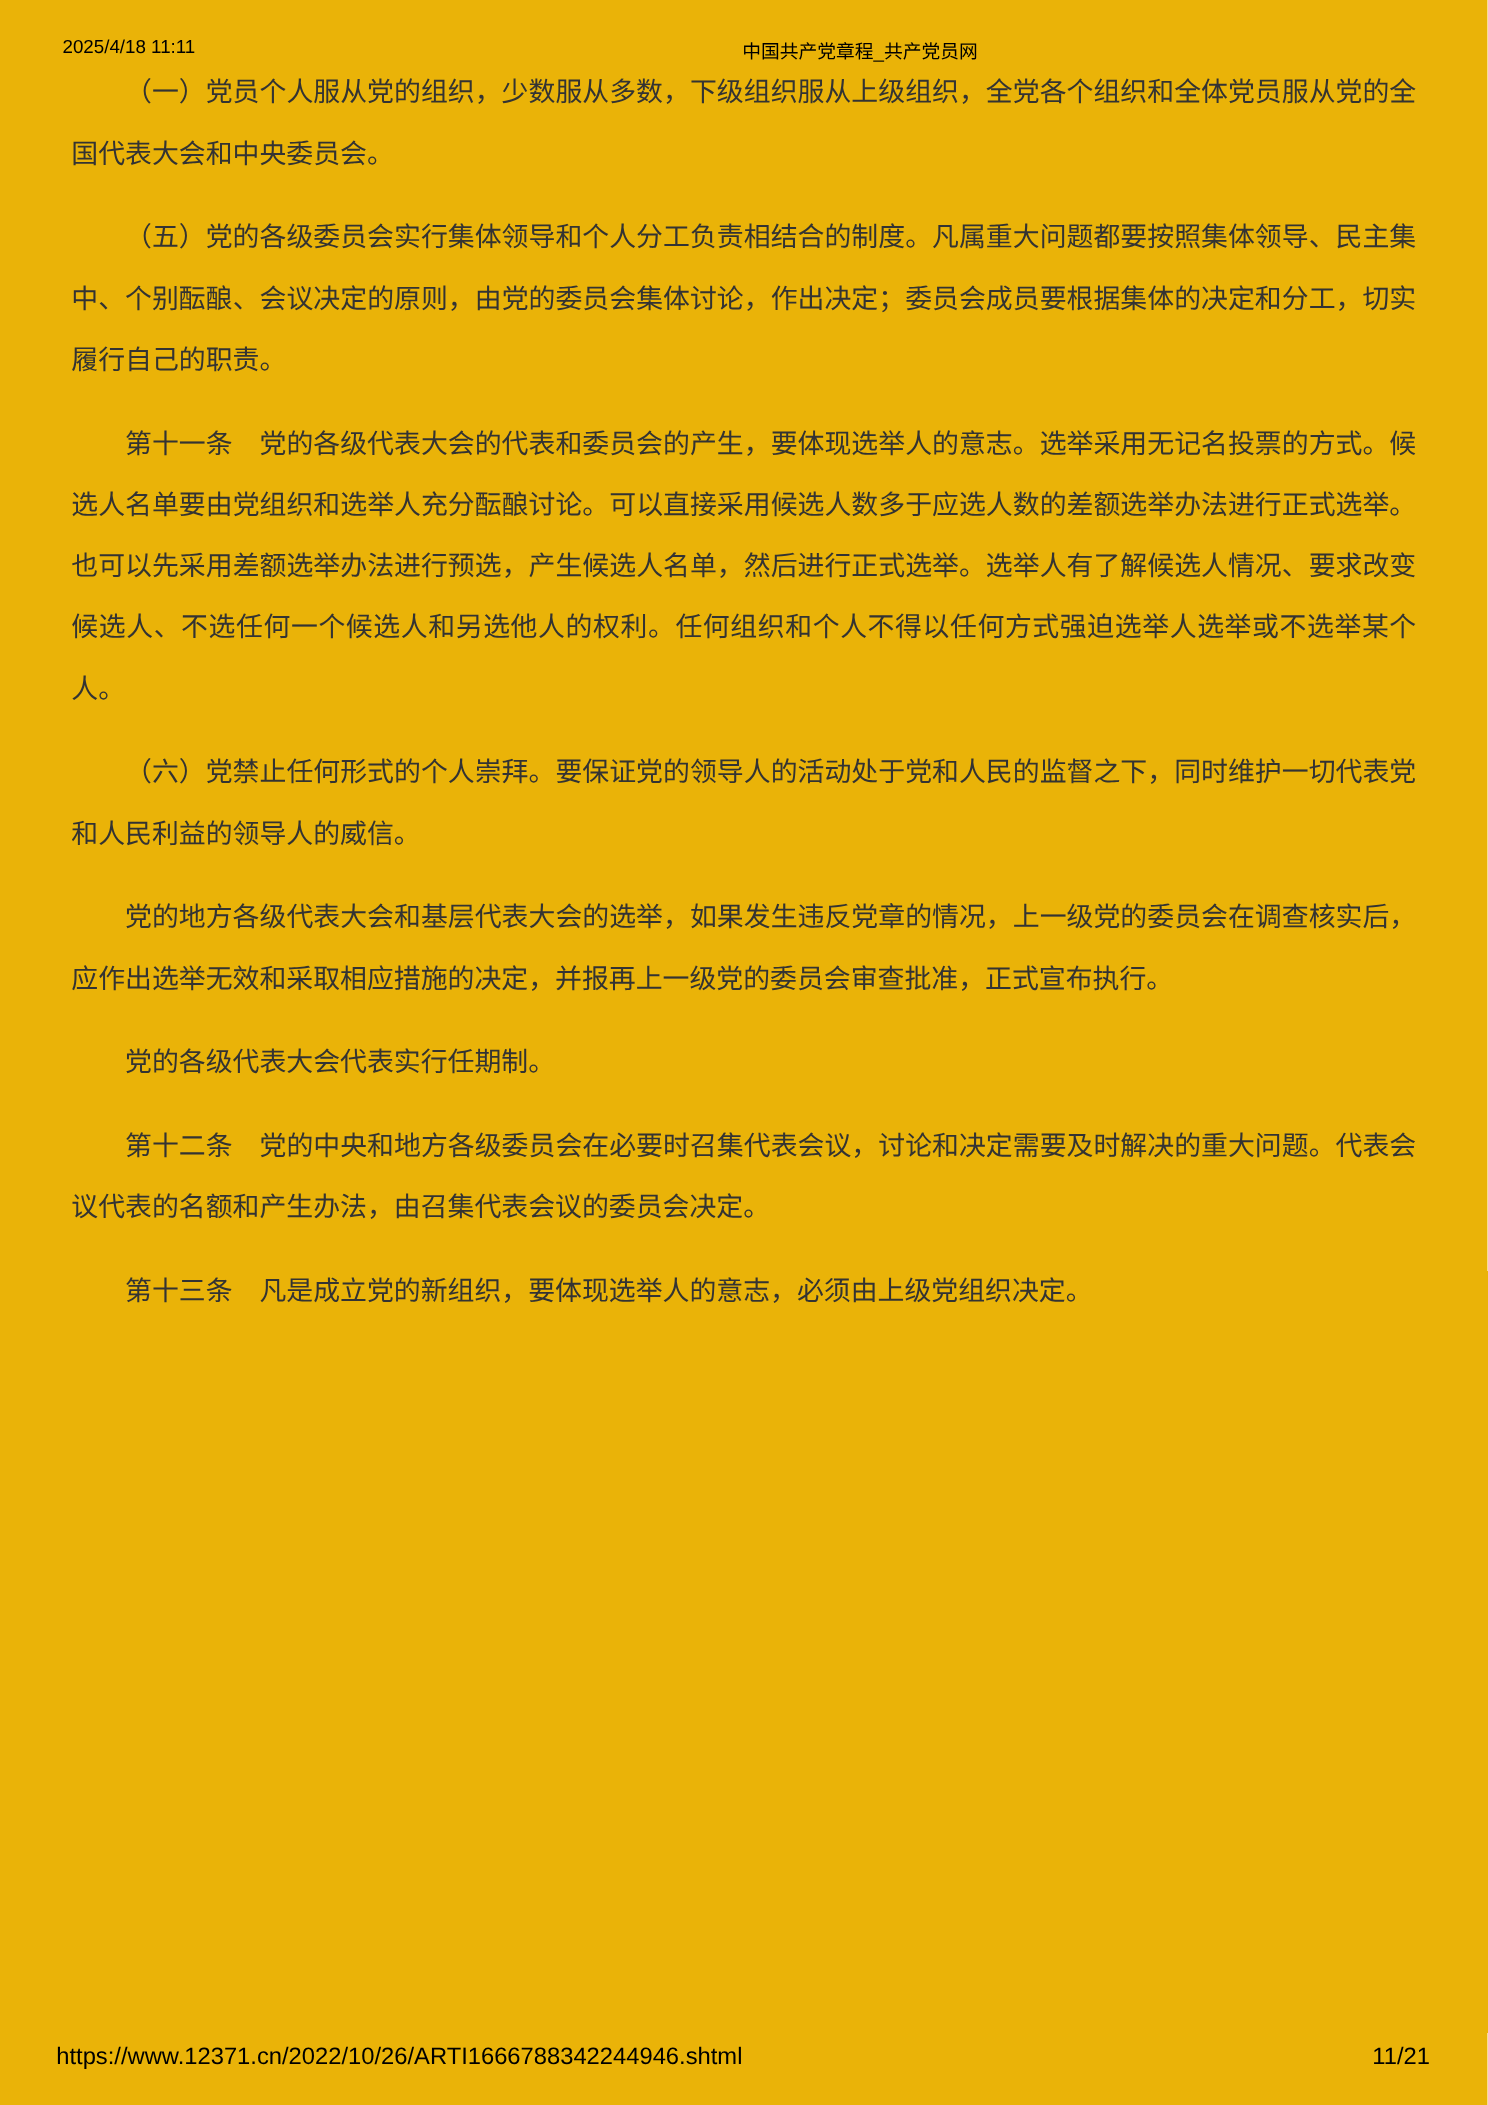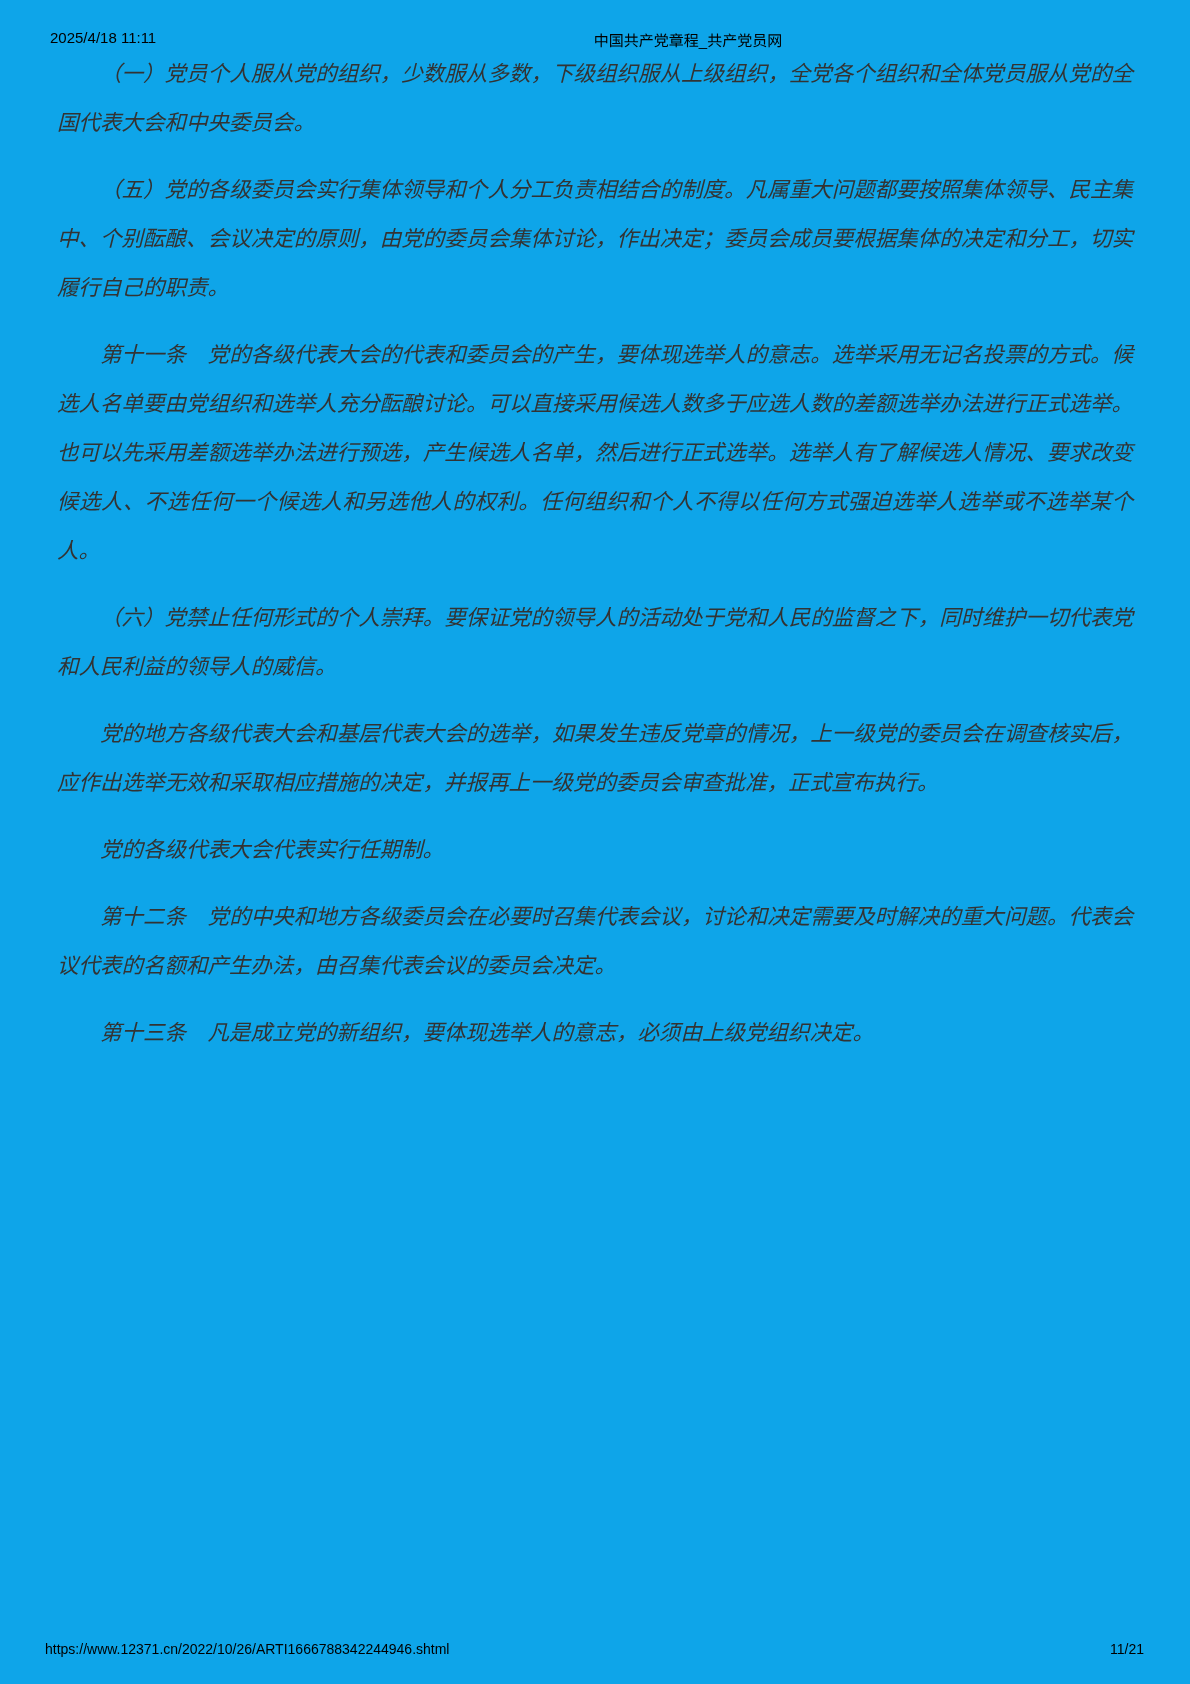--- a/index.html
+++ b/index.html
@@ -4,21 +4,21 @@
 <style>
   html, body {
     margin: 0;
     padding: 0;
     background: #ffffff;
   }
   .page {
     position: relative;
     width: 1190px;
     height: 1684px;
-    background: #0ea5e9;
+    background: #eab308;
     font-family: "Liberation Sans", "DejaVu Sans", sans-serif;
     overflow: hidden;
   }
   .print-header {
     position: absolute;
     top: 29px;
     left: 0;
     right: 0;
     height: 20px;
     font-size: 15px;
@@ -44,28 +44,27 @@
     width: 1076px;
     font-size: 21.5px;
     line-height: 49px;
     color: #333333;
     text-align: justify;
     text-justify: inter-ideograph;
   }
   .content p {
     margin: 0 0 18px 0;
     text-indent: 2em;
-    font-style: italic;
   }
   .print-footer {
     position: absolute;
     left: 45px;
     right: 46px;
     bottom: 27px;
-    font-size: 14px;
+    font-size: 19px;
     color: #000000;
     display: flex;
     justify-content: space-between;
     align-items: baseline;
   }
   .print-footer .url {
     white-space: nowrap;
   }
 </style>
 </head>

